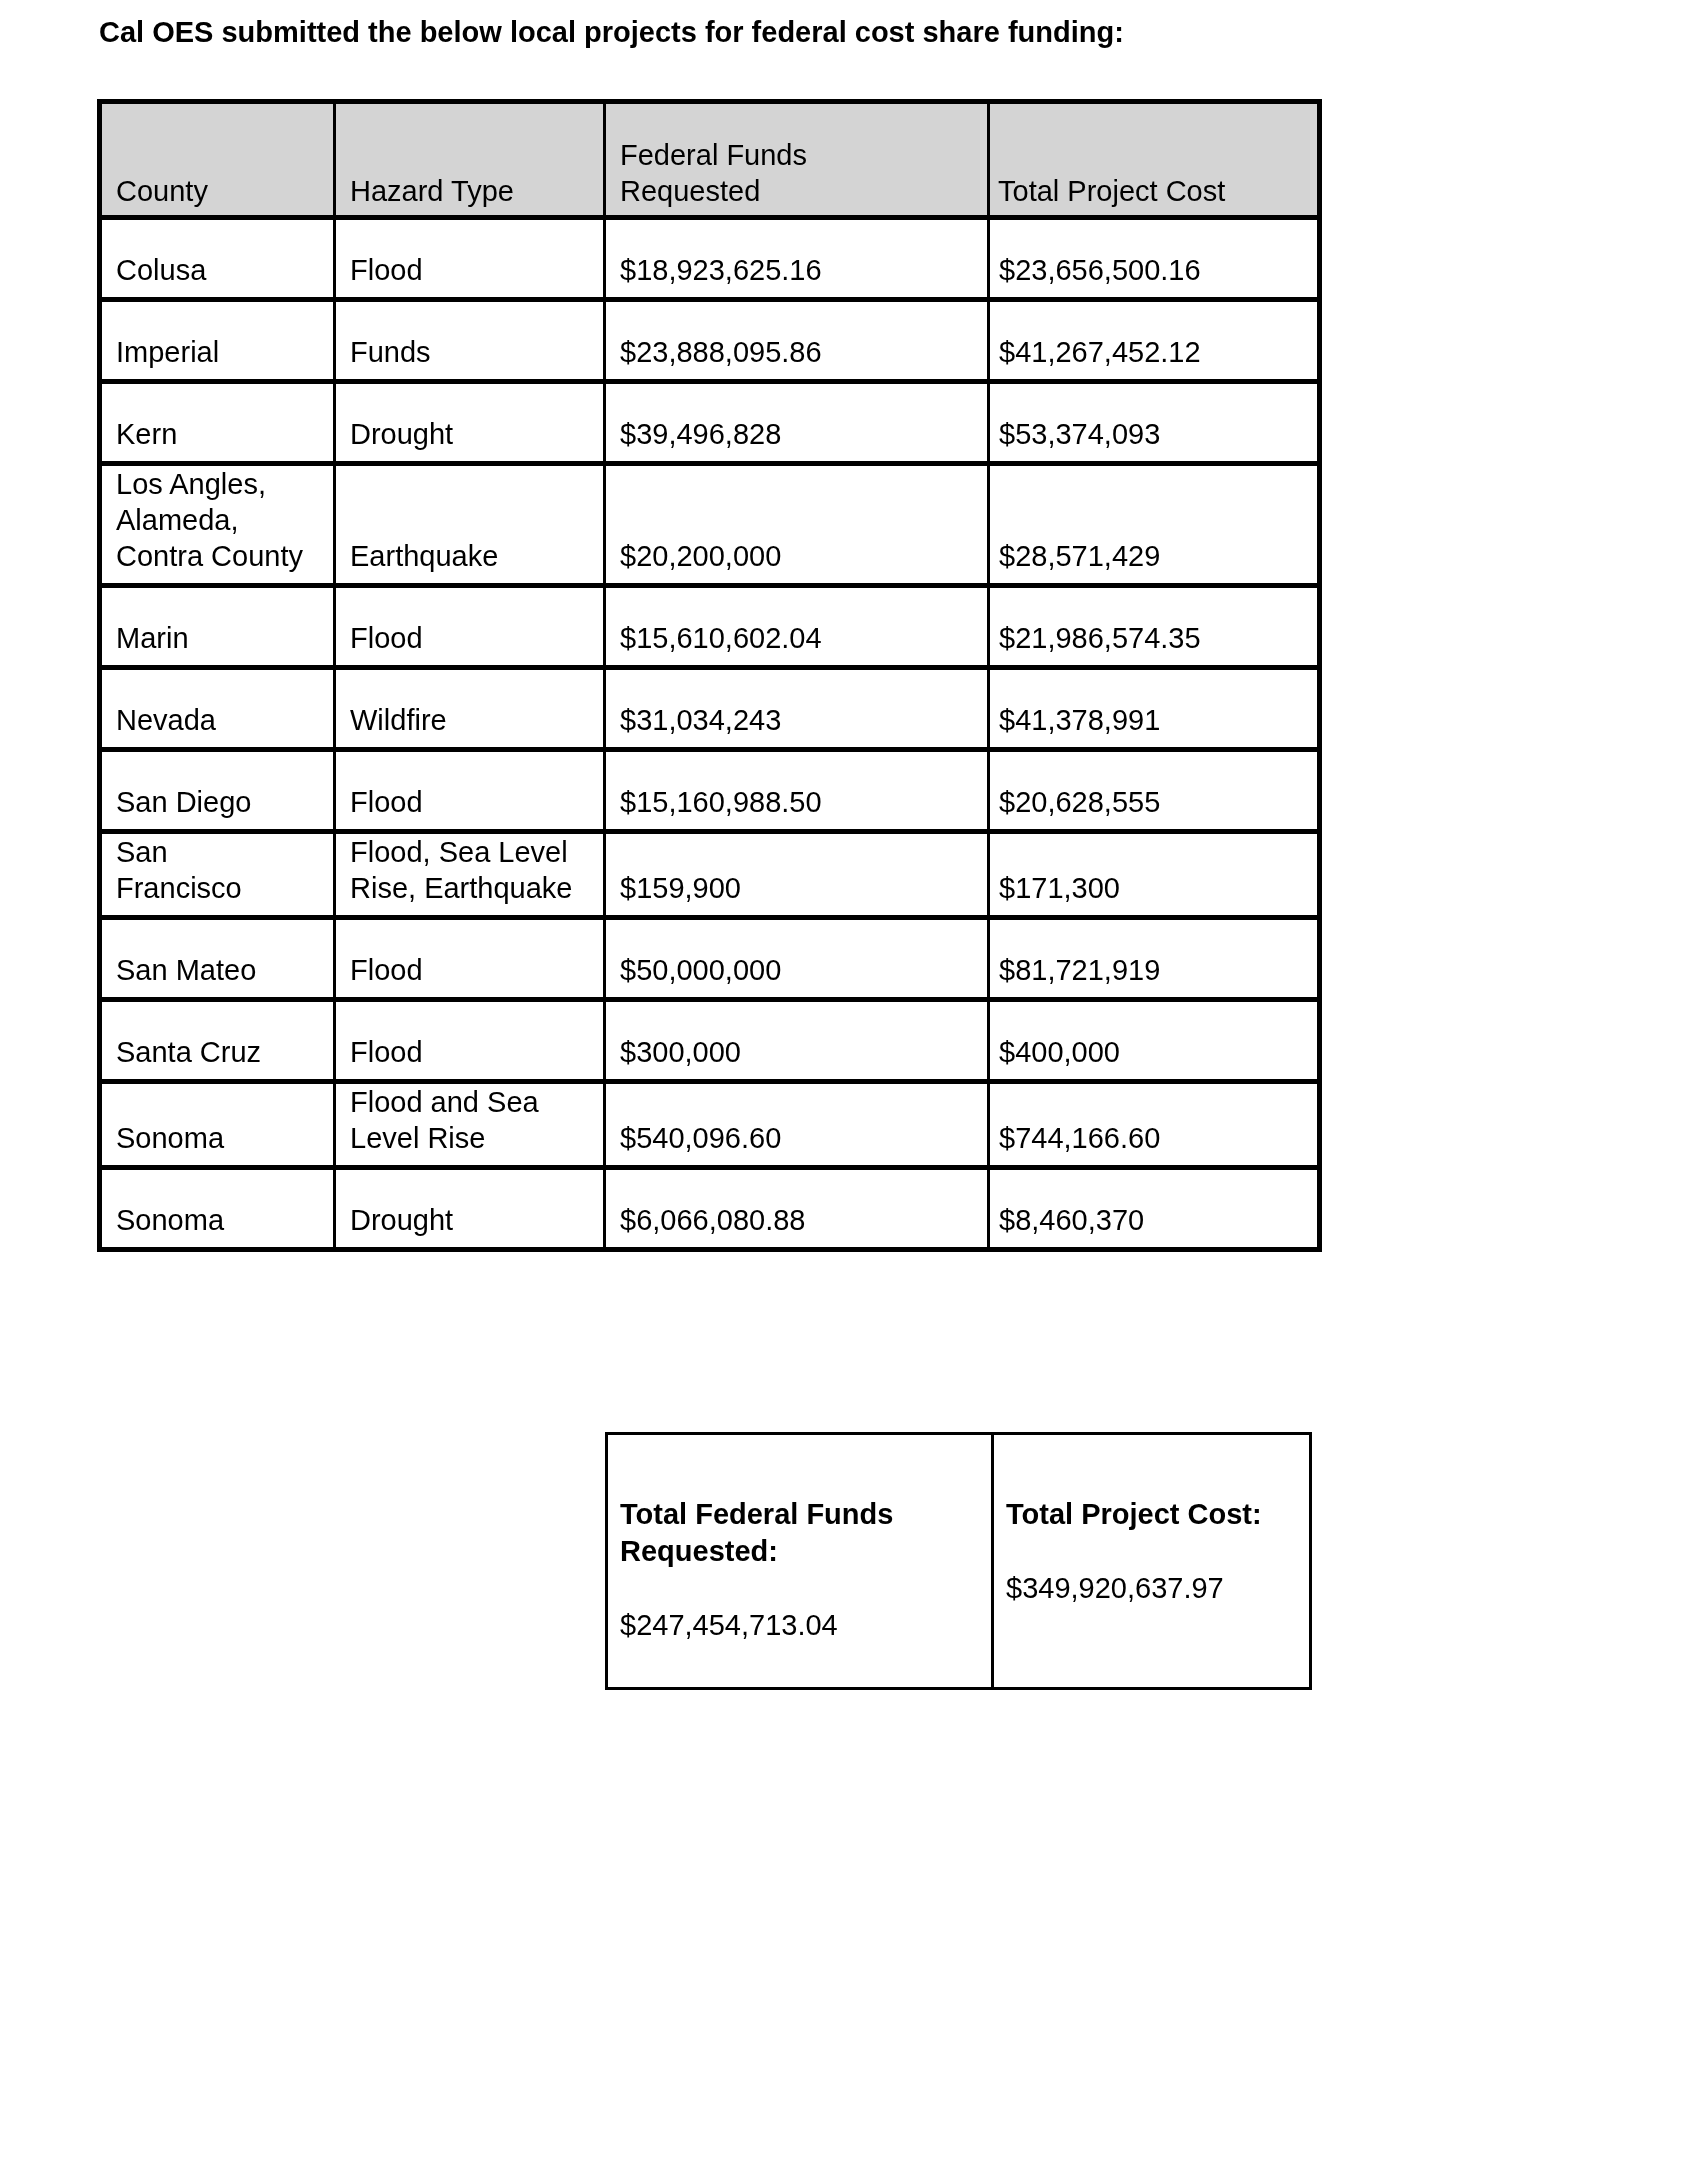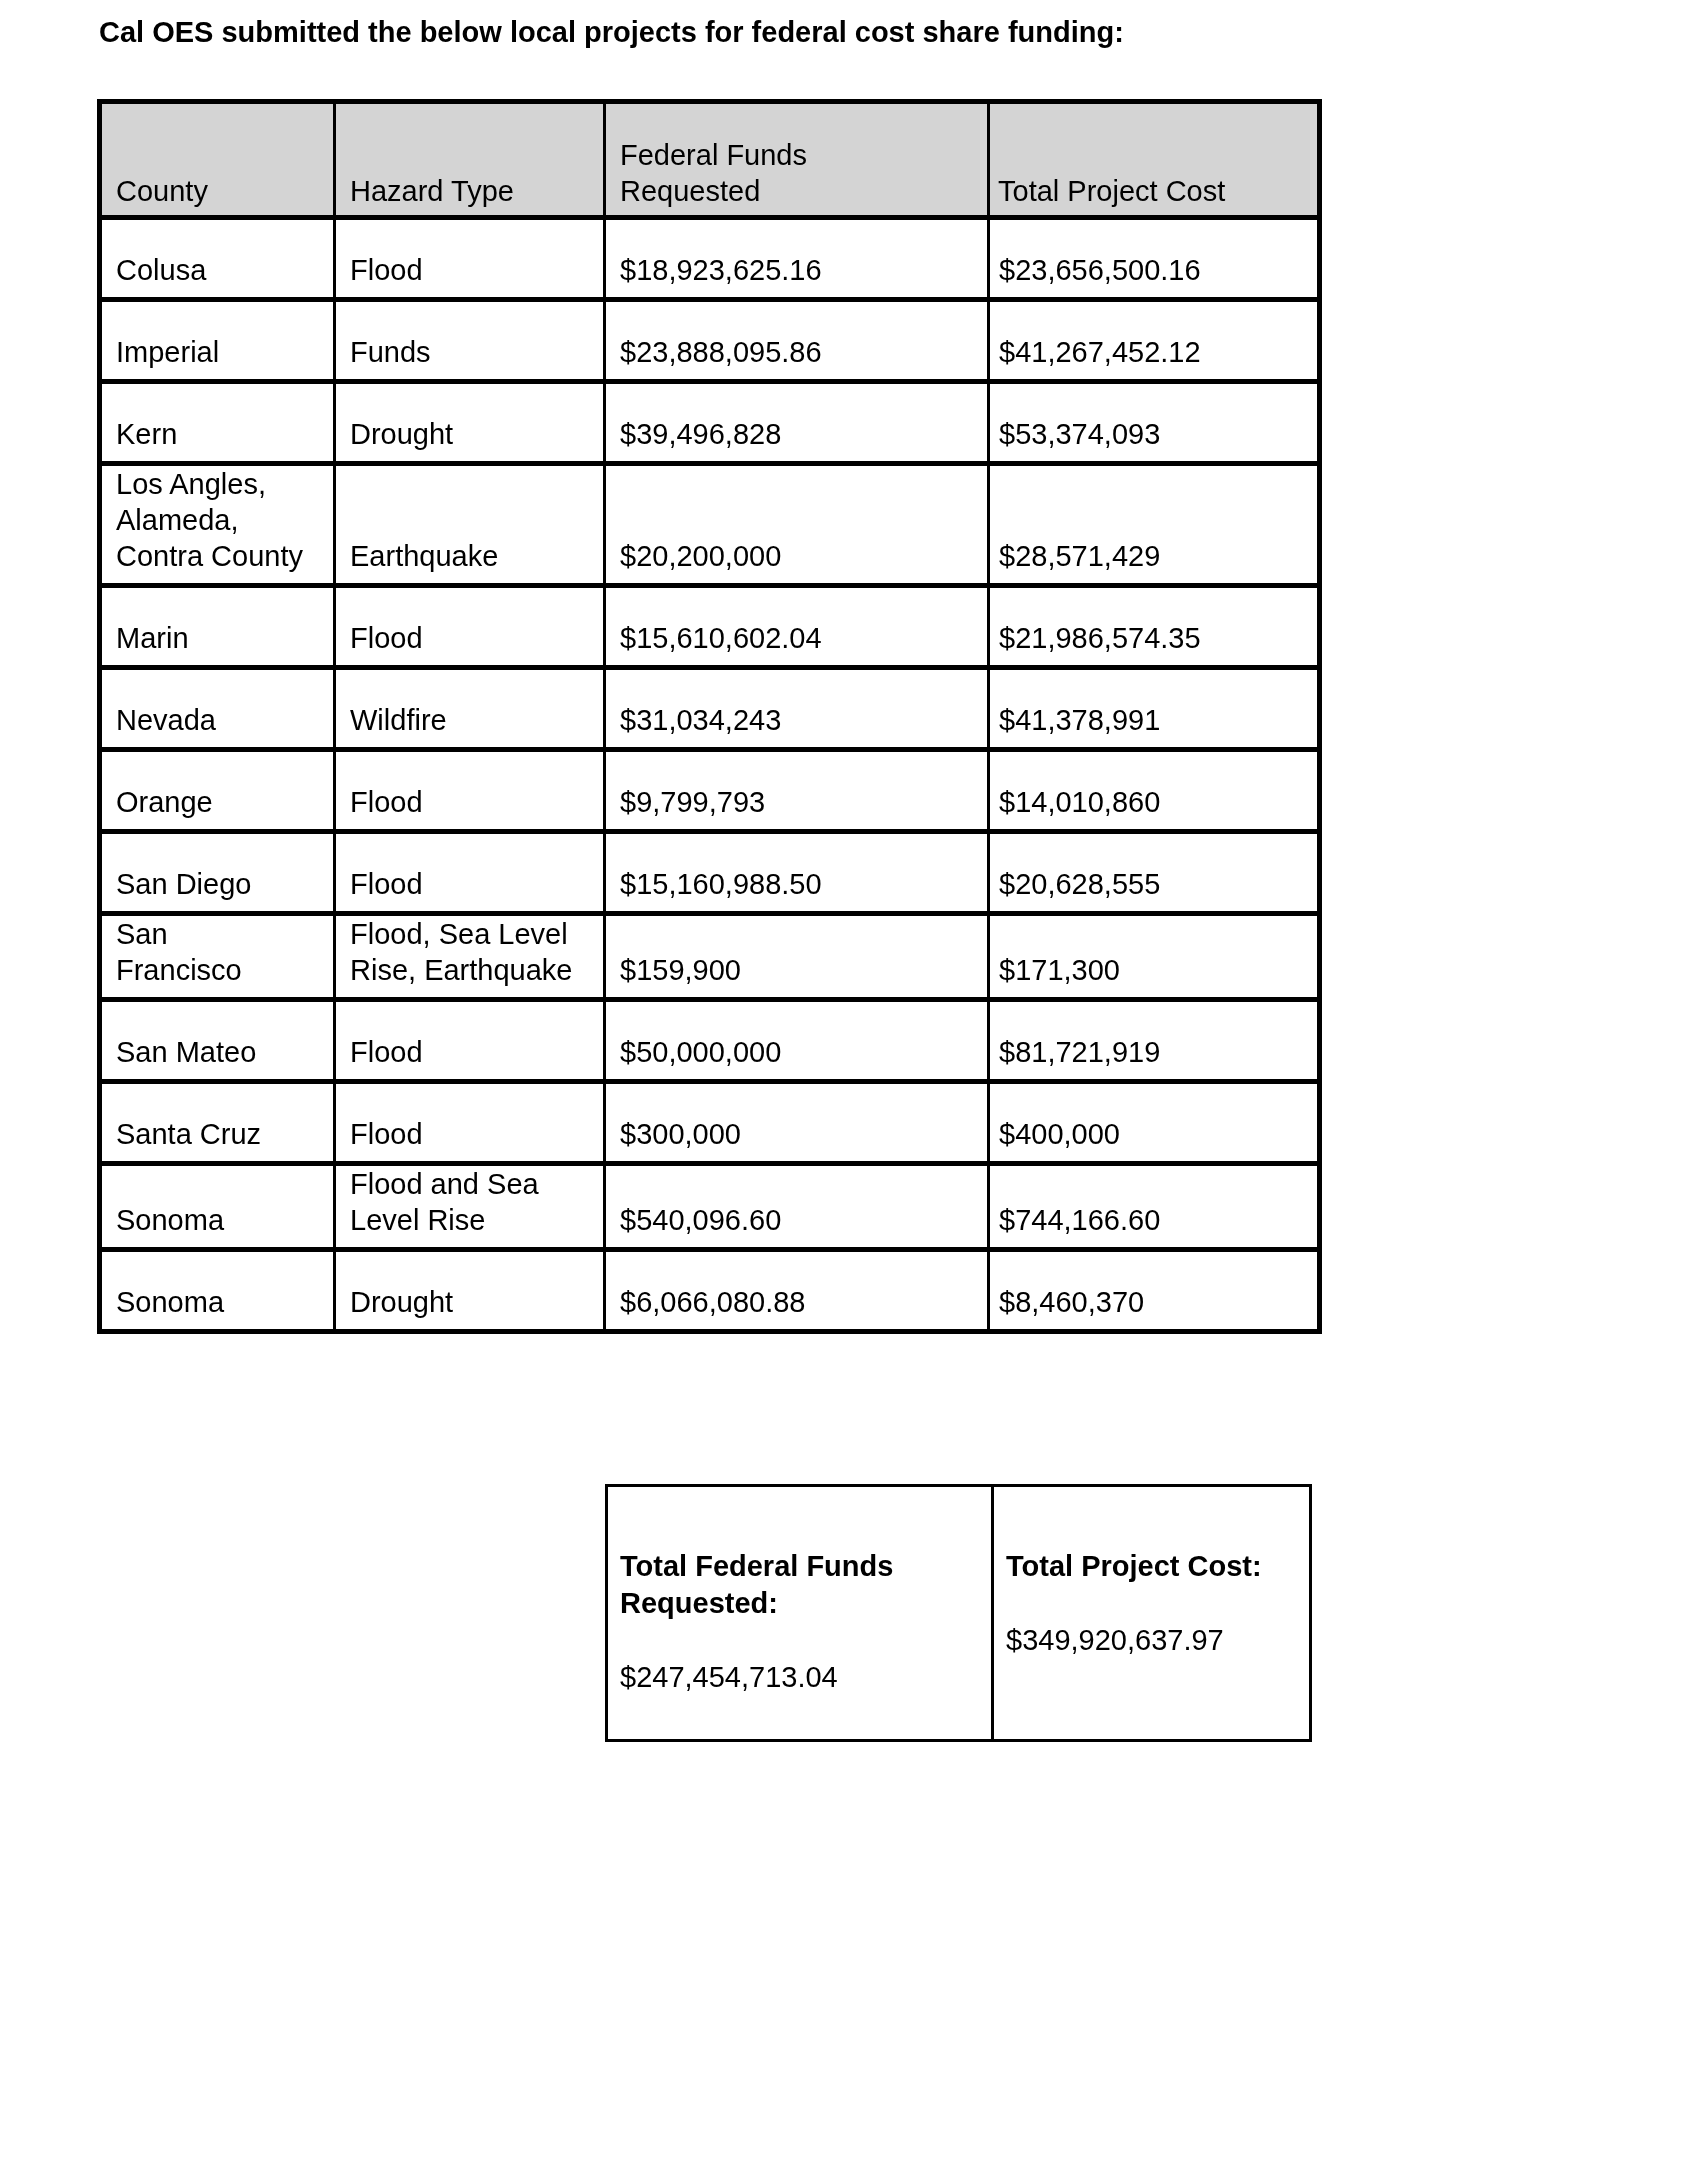--- a/index.html
+++ b/index.html
@@ -50,21 +50,21 @@
     font-weight:normal;
     text-align:left;
     padding-bottom:6px;
   }
   table.projects thead th.c-total{padding-left:8px;}
   table.projects tbody tr{height:82px;}
   table.projects td.c-total{padding-left:9px;}
 
   table.totals{
     position:absolute;
-    left:605px;top:1484px;
+    left:605px;top:1432px;
     width:704px;
     height:150px;
     border-collapse:collapse;
     table-layout:fixed;
     border:3px solid var(--border);
   }
   table.totals td{
     border:3px solid var(--border);
     vertical-align:top;
     font-size:29px;
@@ -134,26 +134,20 @@
     <td class="c-total">$21,986,574.35</td>
   </tr>
 
   <tr>
     <td class="c-county">Nevada</td>
     <td class="c-hazard">Wildfire</td>
     <td class="c-federal">$31,034,243</td>
     <td class="c-total">$41,378,991</td>
   </tr>
 
-  <tr>
-    <td class="c-county">Orange</td>
-    <td class="c-hazard">Flood</td>
-    <td class="c-federal">$9,799,793</td>
-    <td class="c-total">$14,010,860</td>
-  </tr>
 
   <tr>
     <td class="c-county">San Diego</td>
     <td class="c-hazard">Flood</td>
     <td class="c-federal">$15,160,988.50</td>
     <td class="c-total">$20,628,555</td>
   </tr>
 
   <tr>
     <td class="c-county">San

